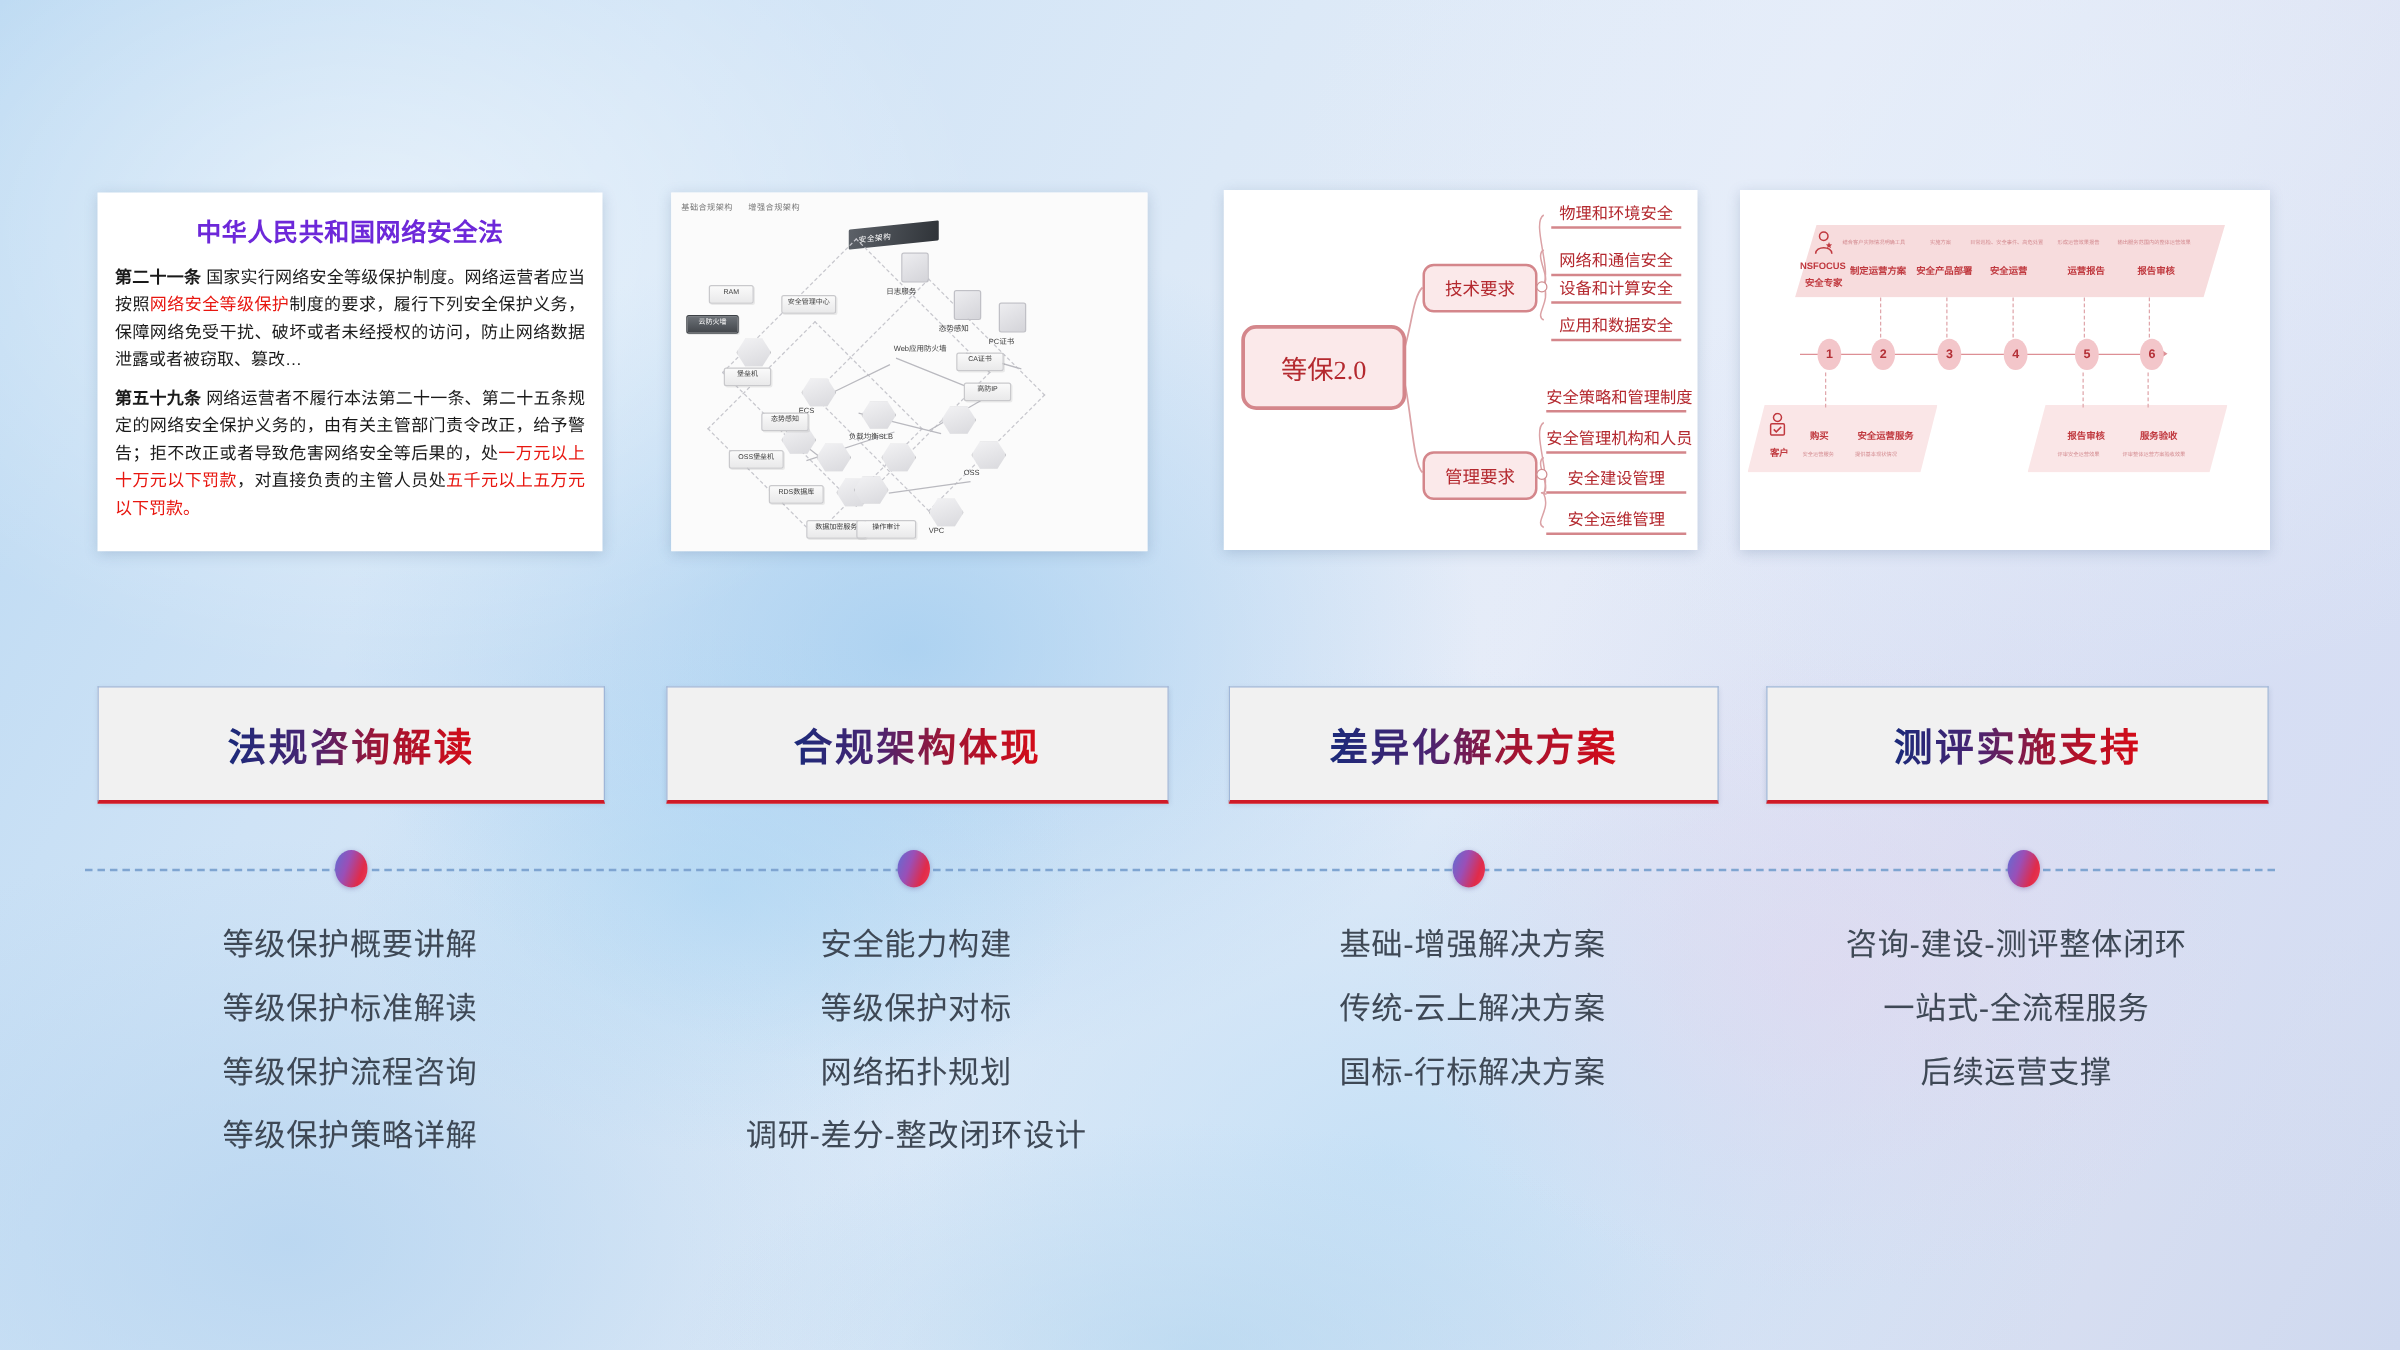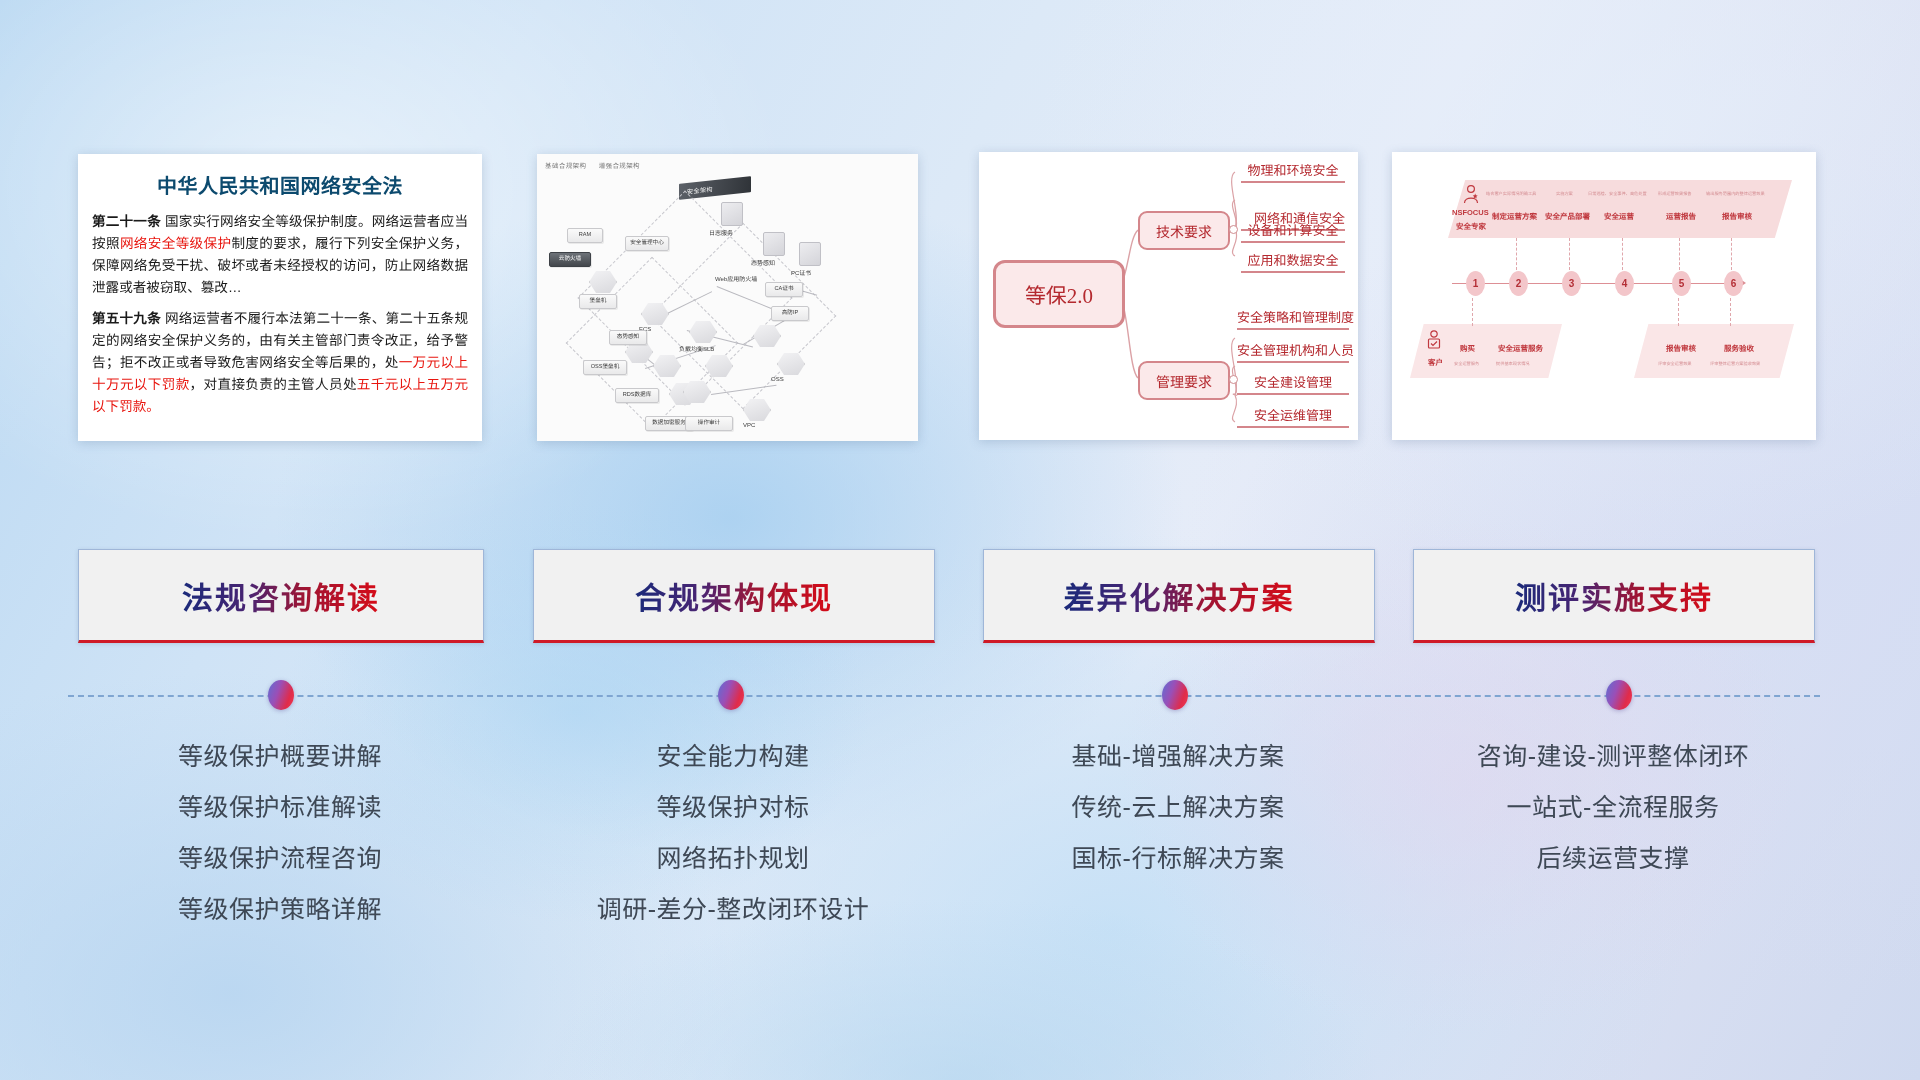--- a/index.html
+++ b/index.html
@@ -40,21 +40,21 @@
   }
   #card-1{left:78px;  top:154px; width:404px; height:287px;}
   #card-2{left:537px; top:154px; width:381px; height:287px;}
   #card-3{left:979px; top:152px; width:379px; height:288px;}
   #card-4{left:1392px;top:152px; width:424px; height:288px;}
 
   
   .law{padding:16px 14px 0 14px;box-sizing:border-box;height:100%;}
   .law h3{
     margin:0 0 12px;text-align:center;
-    font-size:20px;font-weight:bold;color:#0c4a6e;letter-spacing:.5px;
+    font-size:20px;font-weight:bold;color:#6d28d9;letter-spacing:.5px;
   }
   .law p{margin:0 0 9px;font-size:13.6px;line-height:1.62;color:#1a1a1a;text-align:justify;}
   .law b{font-weight:bold;}
   .law .rd{color:#e8160f;}
 
   
   .arch{position:relative;width:100%;height:100%;background:#fbfbfb;}
   .arch .toptabs{position:absolute;left:8px;top:6px;font-size:6.5px;color:#777;letter-spacing:.4px;}
   .arch .toptabs span{margin-right:10px;}
   .arch .hdrbar{
@@ -107,21 +107,21 @@
     color:#b4292f;font-size:13px;padding-bottom:2px;
     border-bottom:2px solid #d4868b;text-align:center;
   }
   .mcurve{position:absolute;}
   .mdot{
     position:absolute;width:7px;height:7px;border:1px solid #cf8d90;border-radius:50%;
     background:#fff;
   }
 
   
-  .nsf{position:relative;width:100%;height:100%;background:#fff;margin-left:12px;}
+  .nsf{position:relative;width:100%;height:100%;background:#fff;}
   .band{
     position:absolute;background:#f7dcdd;
   }
   .band.top{
     left:44px;top:28px;width:344px;height:58px;
     clip-path:polygon(5% 0,100% 0,95% 100%,0 100%);
   }
   .band.bl{
     left:6px;top:172px;width:152px;height:54px;
     clip-path:polygon(9% 0,100% 0,91% 100%,0 100%);
@@ -293,21 +293,21 @@
         </svg>
 
         <div class="mbox" id="mm-root">等保2.0</div>
         <div class="mbox" id="mm-tech">技术要求</div>
         <div class="mbox" id="mm-mgmt">管理要求</div>
 
         <div class="mdot" style="left:250px;top:73px;"></div>
         <div class="mdot" style="left:250px;top:223px;"></div>
 
         <div class="leaf" style="left:262px;top:8px;width:104px;">物理和环境安全</div>
-        <div class="leaf" style="left:262px;top:56px;width:104px;text-align:right;">网络和通信安全</div>
+        <div class="leaf" style="left:262px;top:46px;width:104px;">网络和通信安全</div>
         <div class="leaf" style="left:262px;top:68px;width:104px;">设备和计算安全</div>
         <div class="leaf" style="left:262px;top:98px;width:104px;">应用和数据安全</div>
 
         <div class="leaf" style="left:258px;top:155px;width:112px;">安全策略和管理制度</div>
         <div class="leaf" style="left:258px;top:188px;width:112px;">安全管理机构和人员</div>
         <div class="leaf" style="left:258px;top:220px;width:112px;">安全建设管理</div>
         <div class="leaf" style="left:258px;top:253px;width:112px;">安全运维管理</div>
       </div>
     </div>
 

